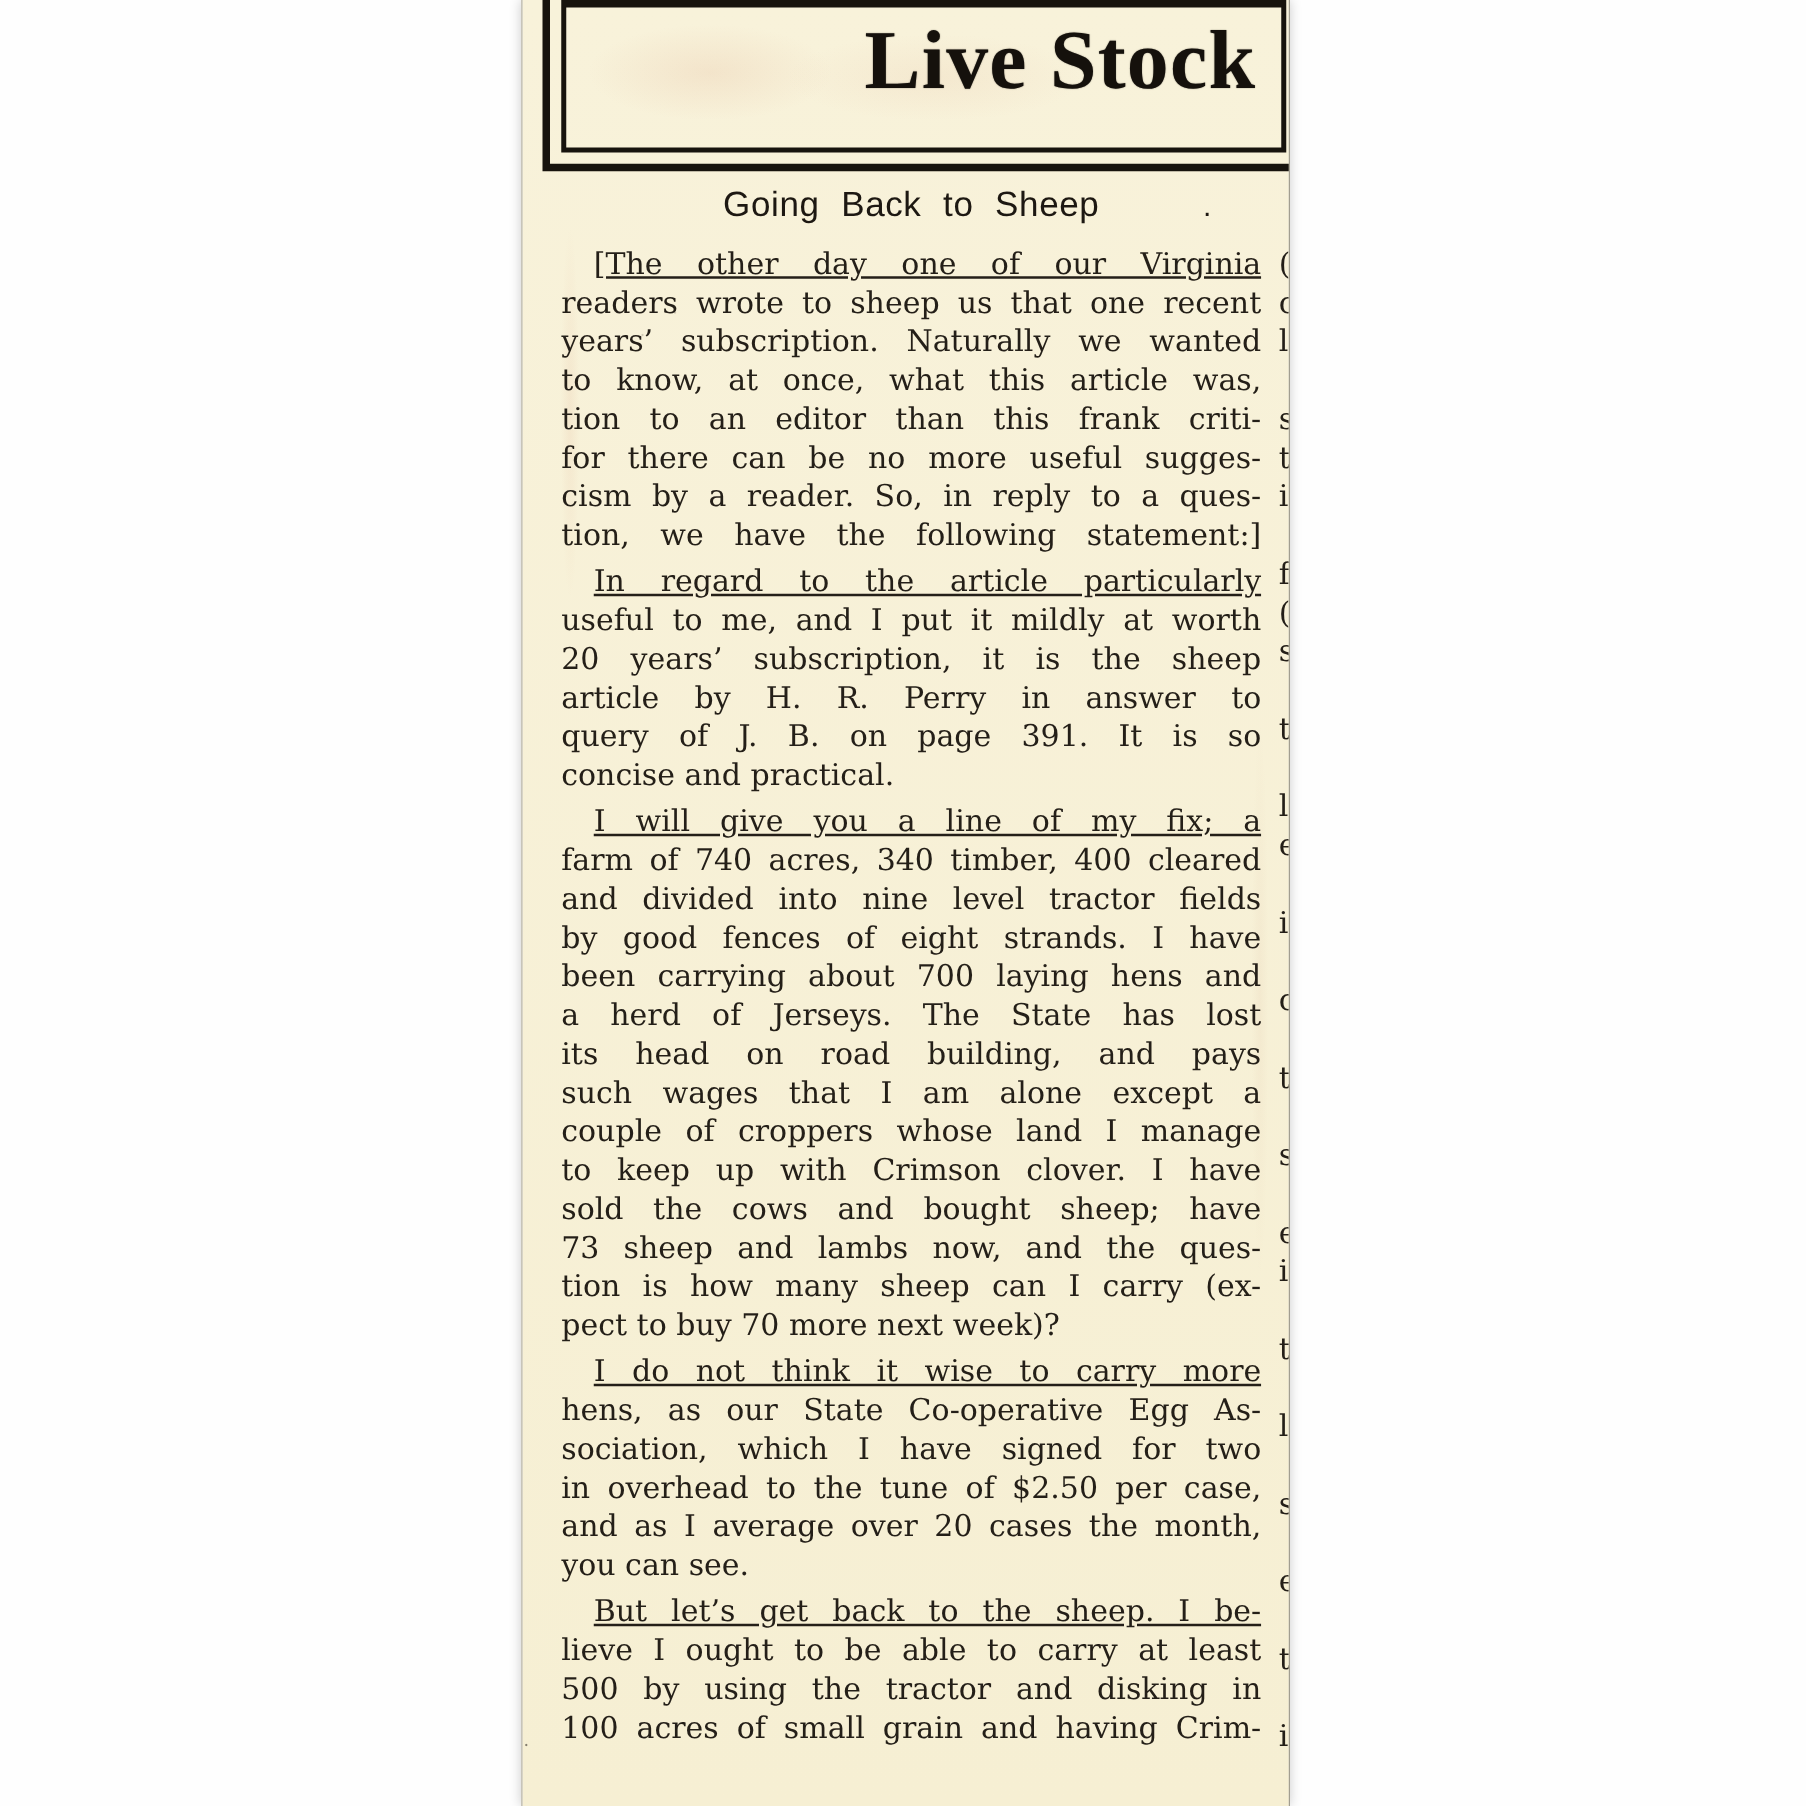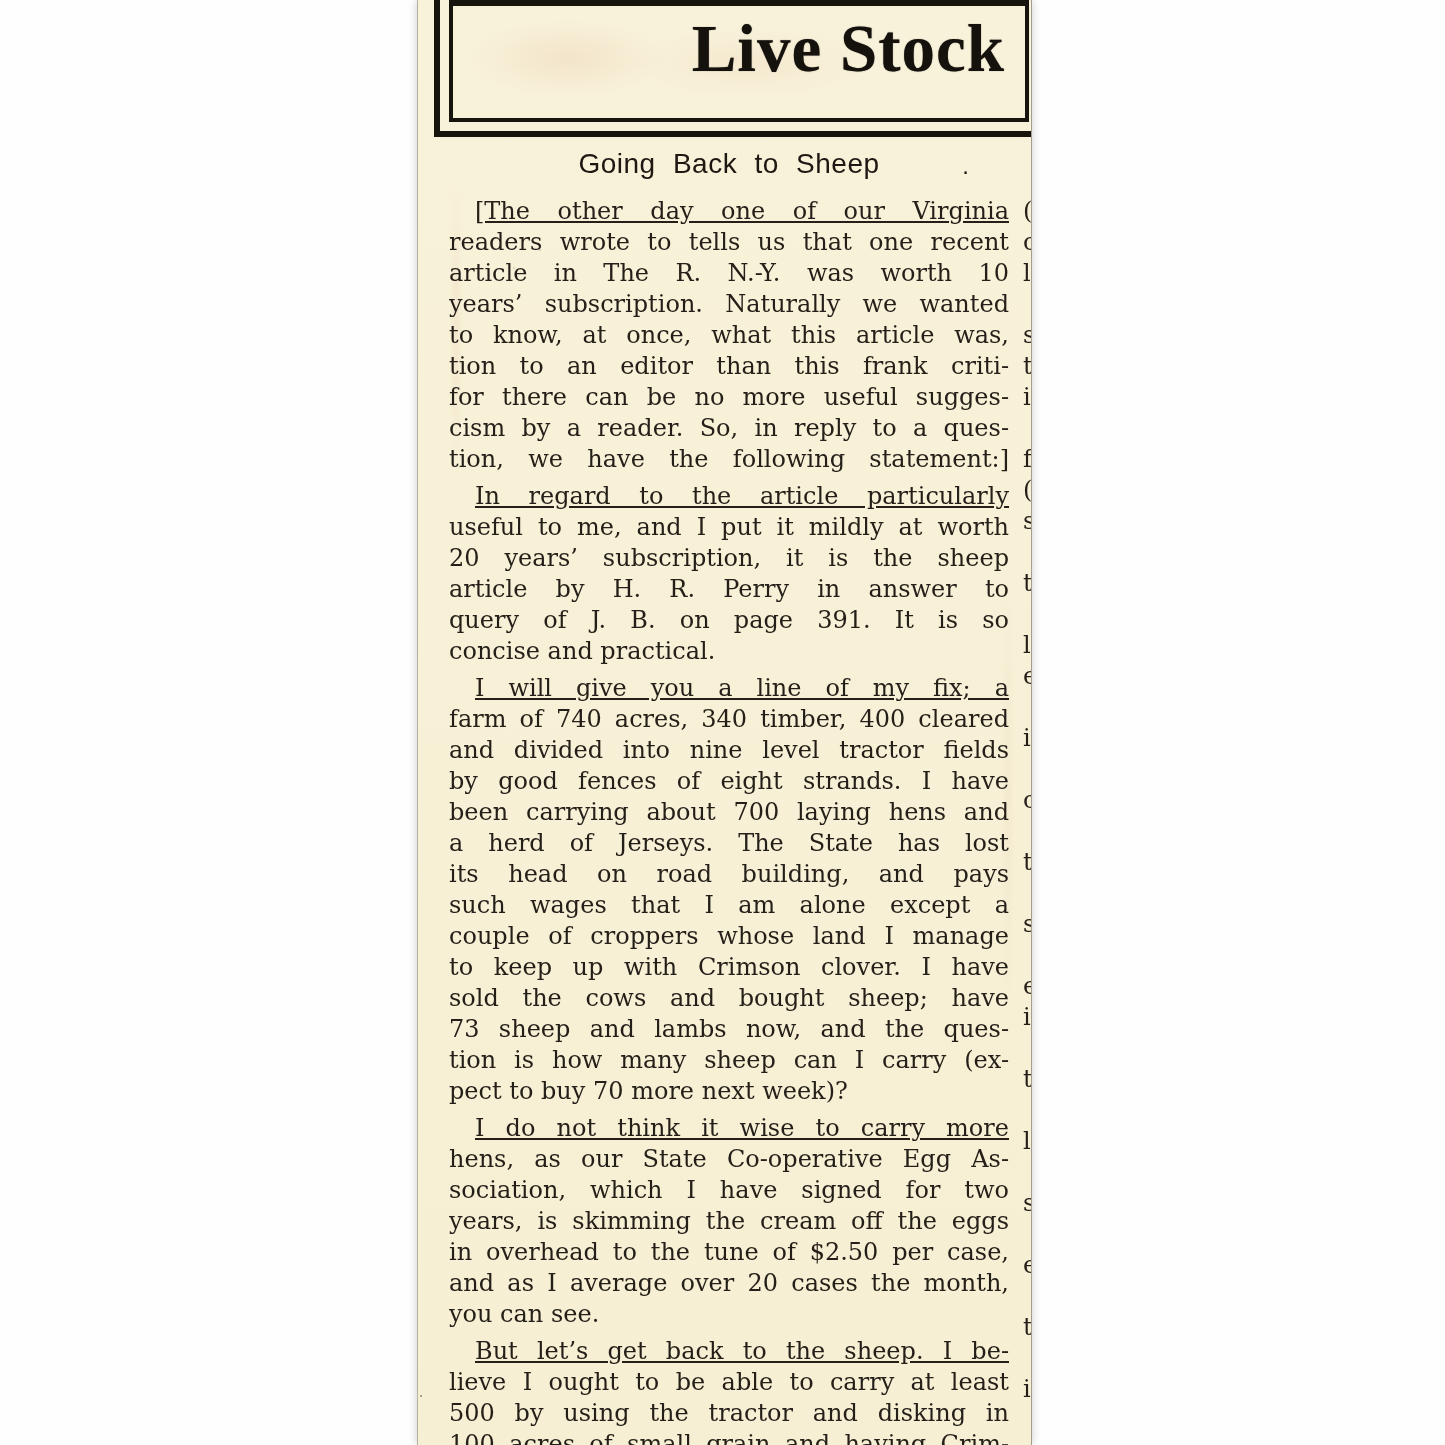--- a/index.html
+++ b/index.html
@@ -102,22 +102,21 @@
     <div class="masthead">Live Stock</div>
 
     <div class="article">
       <h2 class="headline">
         <span>Going Back to Sheep</span>
         <span class="dot">.</span>
       </h2>
       <div>
           <div class="para">
             <div class="line first">[The other day one of our Virginia</div>
-            <div class="line">readers wrote to tells us that one recent</div>
-            <div class="line">article in The R. N.-Y. was worth 10</div>
+            <div class="line">readers wrote to sheep us that one recent</div>
             <div class="line">years’ subscription. Naturally we wanted</div>
             <div class="line">to know, at once, what this article was,</div>
             <div class="line">tion to an editor than this frank criti-</div>
             <div class="line">for there can be no more useful sugges-</div>
             <div class="line">cism by a reader.  So, in reply to a ques-</div>
             <div class="line">tion, we have the following statement:]</div>
           </div>
           <div class="para">
             <div class="line first">In regard to the article particularly</div>
             <div class="line">useful to me, and I put it mildly at worth</div>
@@ -139,21 +138,20 @@
             <div class="line">to keep up with Crimson clover.  I have</div>
             <div class="line">sold the cows and bought sheep; have</div>
             <div class="line">73 sheep and lambs now, and the ques-</div>
             <div class="line">tion is how many sheep can I carry (ex-</div>
             <div class="line no-just">pect to buy 70 more next week)?</div>
           </div>
           <div class="para">
             <div class="line first">I do not think it wise to carry more</div>
             <div class="line">hens, as our State Co-operative Egg As-</div>
             <div class="line">sociation, which I have signed for two</div>
-            <div class="line">years, is skimming the cream off the eggs</div>
             <div class="line">in overhead to the tune of $2.50 per case,</div>
             <div class="line">and as I average over 20 cases the month,</div>
             <div class="line no-just">you can see.</div>
           </div>
           <div class="para">
             <div class="line first">But let’s get back to the sheep.  I be-</div>
             <div class="line">lieve I ought to be able to carry at least</div>
             <div class="line">500 by using the tractor and disking in</div>
             <div class="line">100 acres of small grain and having Crim-</div>
           </div>

